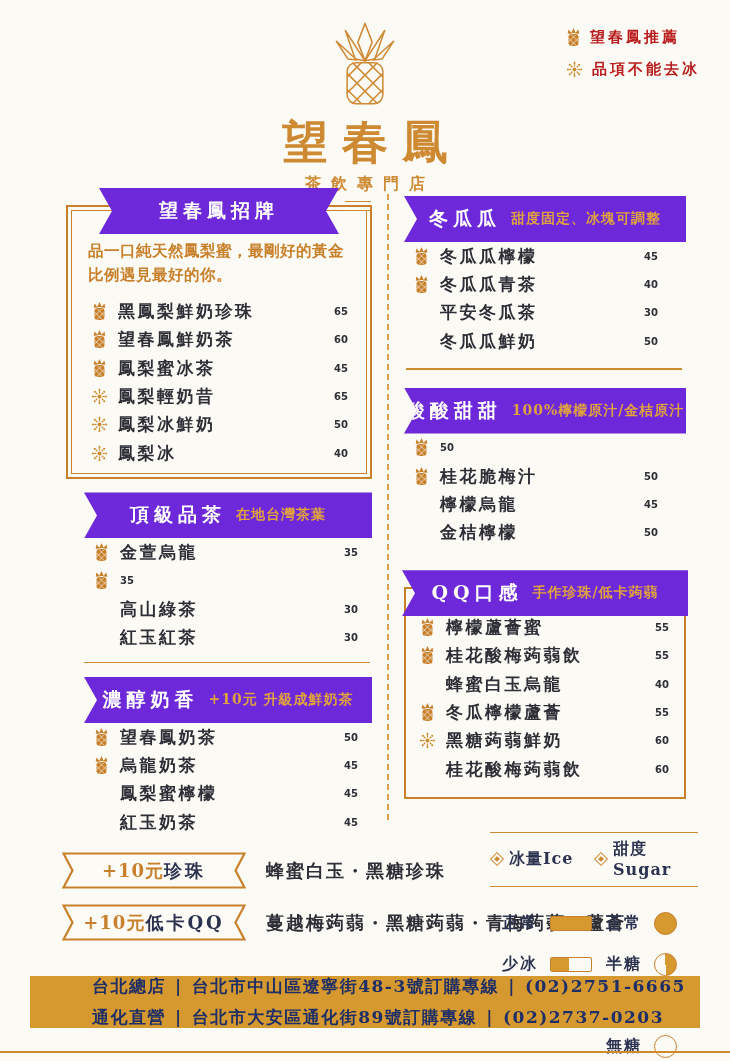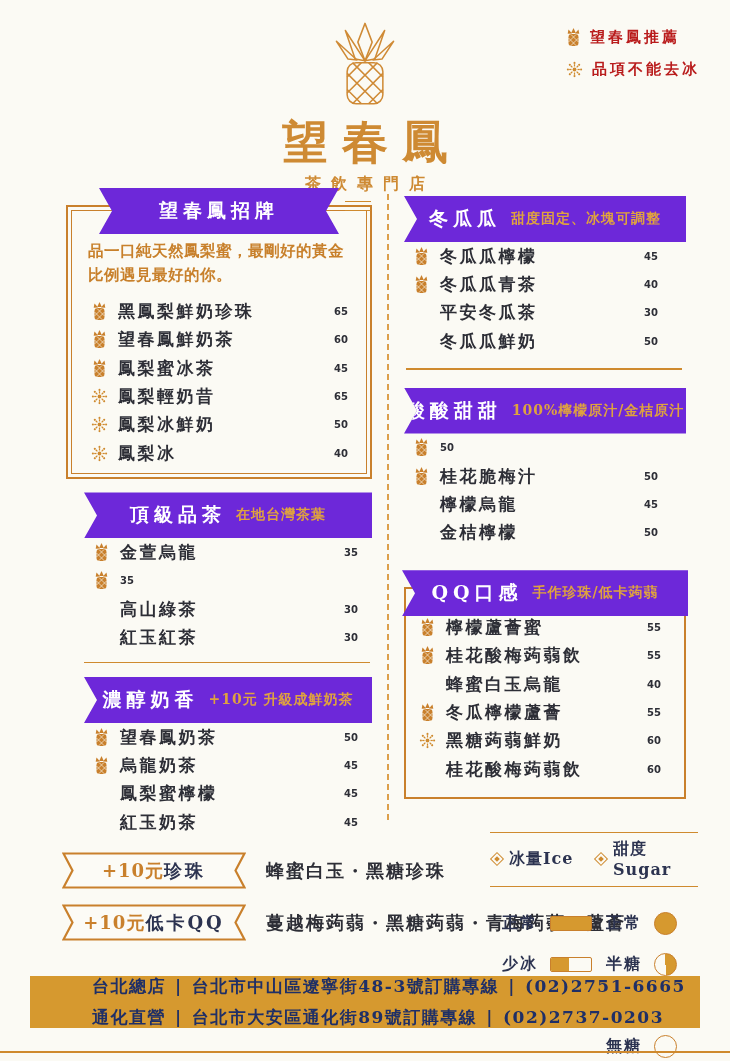--- a/index.html
+++ b/index.html
@@ -56,21 +56,21 @@
   .sep-line{border-top:1.5px solid #cf8a2e;margin:10px 2px 14px 18px;}
   .col-right .sep-line{margin:12px 4px 18px 2px;border-top-width:2px;}
 
   .section{margin-top:14px;}
   .col-left .section{margin-top:13px;}
 
   
   .qq-wrap{position:relative;margin-top:40px;}
   .qq-banner{position:absolute;top:-17px;left:-2px;width:calc(100% + 4px);z-index:2;}
   .qq-box{border:2px solid #c9802c;padding:24px 0 14px 0;}
-  .qq-box ul.items li{padding:0 23px 0 12px;}
+  .qq-box ul.items li{padding:0 15px 0 12px;}
 
   
   .addons{position:absolute;left:62px;top:852px;width:440px;display:flex;flex-direction:column;gap:15px;}
   .addon-row{display:flex;align-items:center;gap:20px;}
   .ribbon{position:relative;width:184px;height:37px;flex:none;}
   .ribbon svg{position:absolute;inset:0;width:100%;height:100%;}
   .ribbon .rib-text{position:relative;z-index:1;display:flex;align-items:center;justify-content:center;height:100%;gap:0;}
   .rib-badge{color:#c9802c;font-size:18px;font-weight:700;letter-spacing:1px;}
   .rib-name{color:#2c3350;font-size:18px;font-weight:700;letter-spacing:3px;}
   .addon-desc{font-size:18px;font-weight:700;color:#2d2e36;letter-spacing:2px;white-space:nowrap;}

